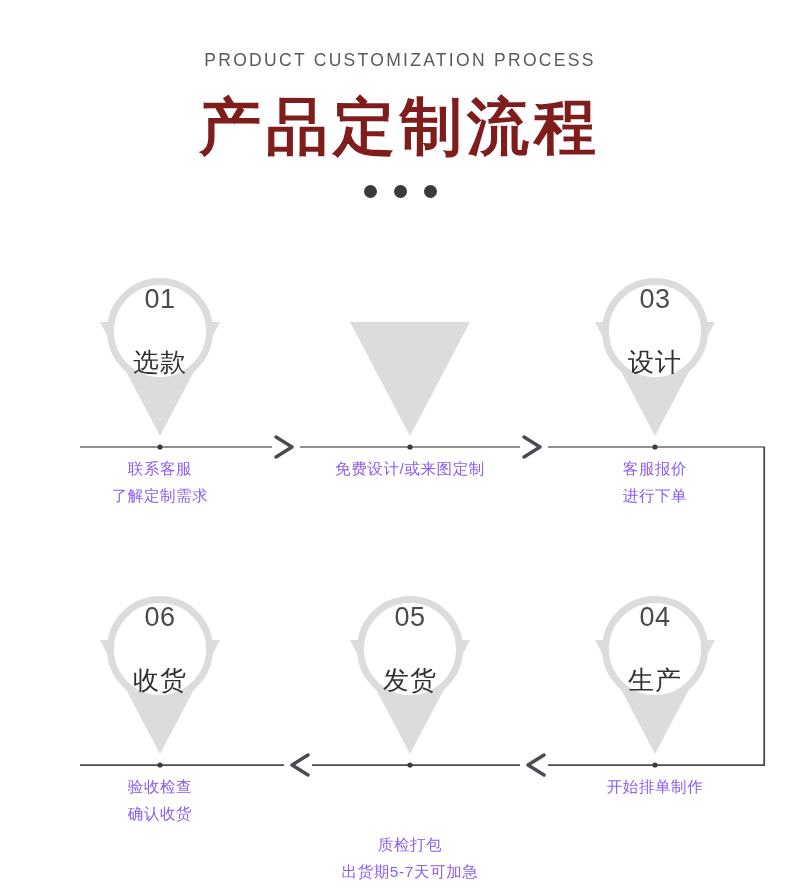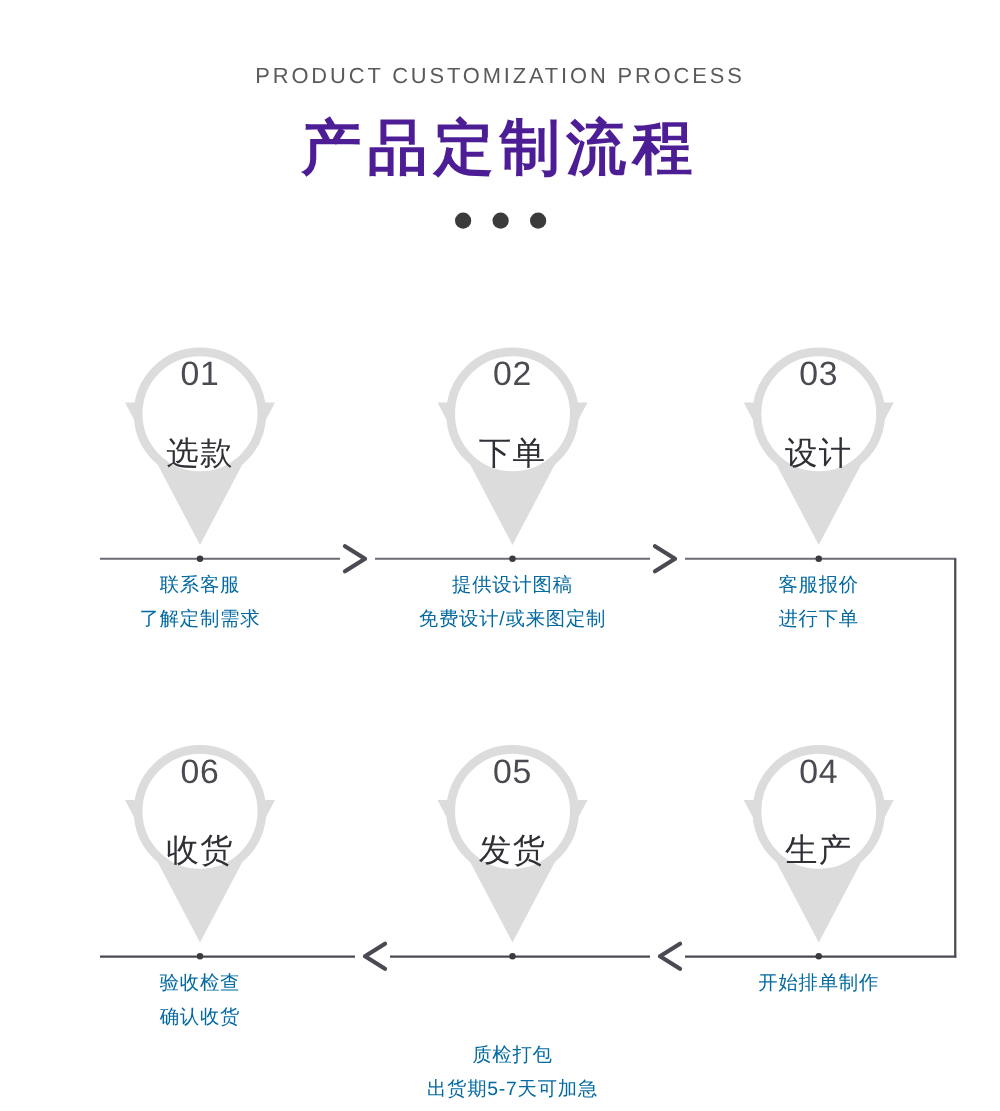--- a/index.html
+++ b/index.html
@@ -26,23 +26,23 @@
   .subtitle {
     margin-top: 52px;
     font-size: 17.5px;
     letter-spacing: 2.3px;
     color: #5a5a5a;
     font-weight: 400;
     line-height: 1;
   }
   .title {
     margin-top: 24px;
-    font-size: 48px;
+    font-size: 62px;
     font-weight: bold;
-    color: #4c1d95;
+    color: #7f1d1d;
     letter-spacing: 5px;
     line-height: 1.05;
   }
   .dots {
     margin-top: 26px;
     display: flex;
     justify-content: center;
     align-items: center;
     gap: 17px;
   }
@@ -113,21 +113,21 @@
     margin-top: 4px;
     letter-spacing: 1px;
   }
 
   
   .desc {
     position: absolute;
     width: 260px;
     text-align: center;
     font-size: 15.5px;
-    color: #0369a1;
+    color: #8b5cf6;
     line-height: 1.72;
     letter-spacing: 0.6px;
   }
   .desc div {
     white-space: nowrap;
   }
 </style>
 </head>
 <body>
 
@@ -172,41 +172,36 @@
   <div class="pin" style="left:100px; top:278px;">
     <div class="pin-tail"></div>
     <div class="pin-circle">
       <div class="pin-num">01</div>
       <div class="pin-label">选款</div>
     </div>
   </div>
 
   <div class="pin" style="left:350px; top:278px;">
     <div class="pin-tail"></div>
-    <div class="pin-circle">
-      <div class="pin-num">02</div>
-      <div class="pin-label">下单</div>
-    </div>
   </div>
 
   <div class="pin" style="left:595px; top:278px;">
     <div class="pin-tail"></div>
     <div class="pin-circle">
       <div class="pin-num">03</div>
       <div class="pin-label">设计</div>
     </div>
   </div>
 
   <div class="desc" style="left:30px; top:456px;">
     <div>联系客服</div>
     <div>了解定制需求</div>
   </div>
 
   <div class="desc" style="left:280px; top:456px;">
-    <div>提供设计图稿</div>
     <div>免费设计/或来图定制</div>
   </div>
 
   <div class="desc" style="left:525px; top:456px;">
     <div>客服报价</div>
     <div>进行下单</div>
   </div>
 
   <div class="pin" style="left:100px; top:596px;">
     <div class="pin-tail"></div>

